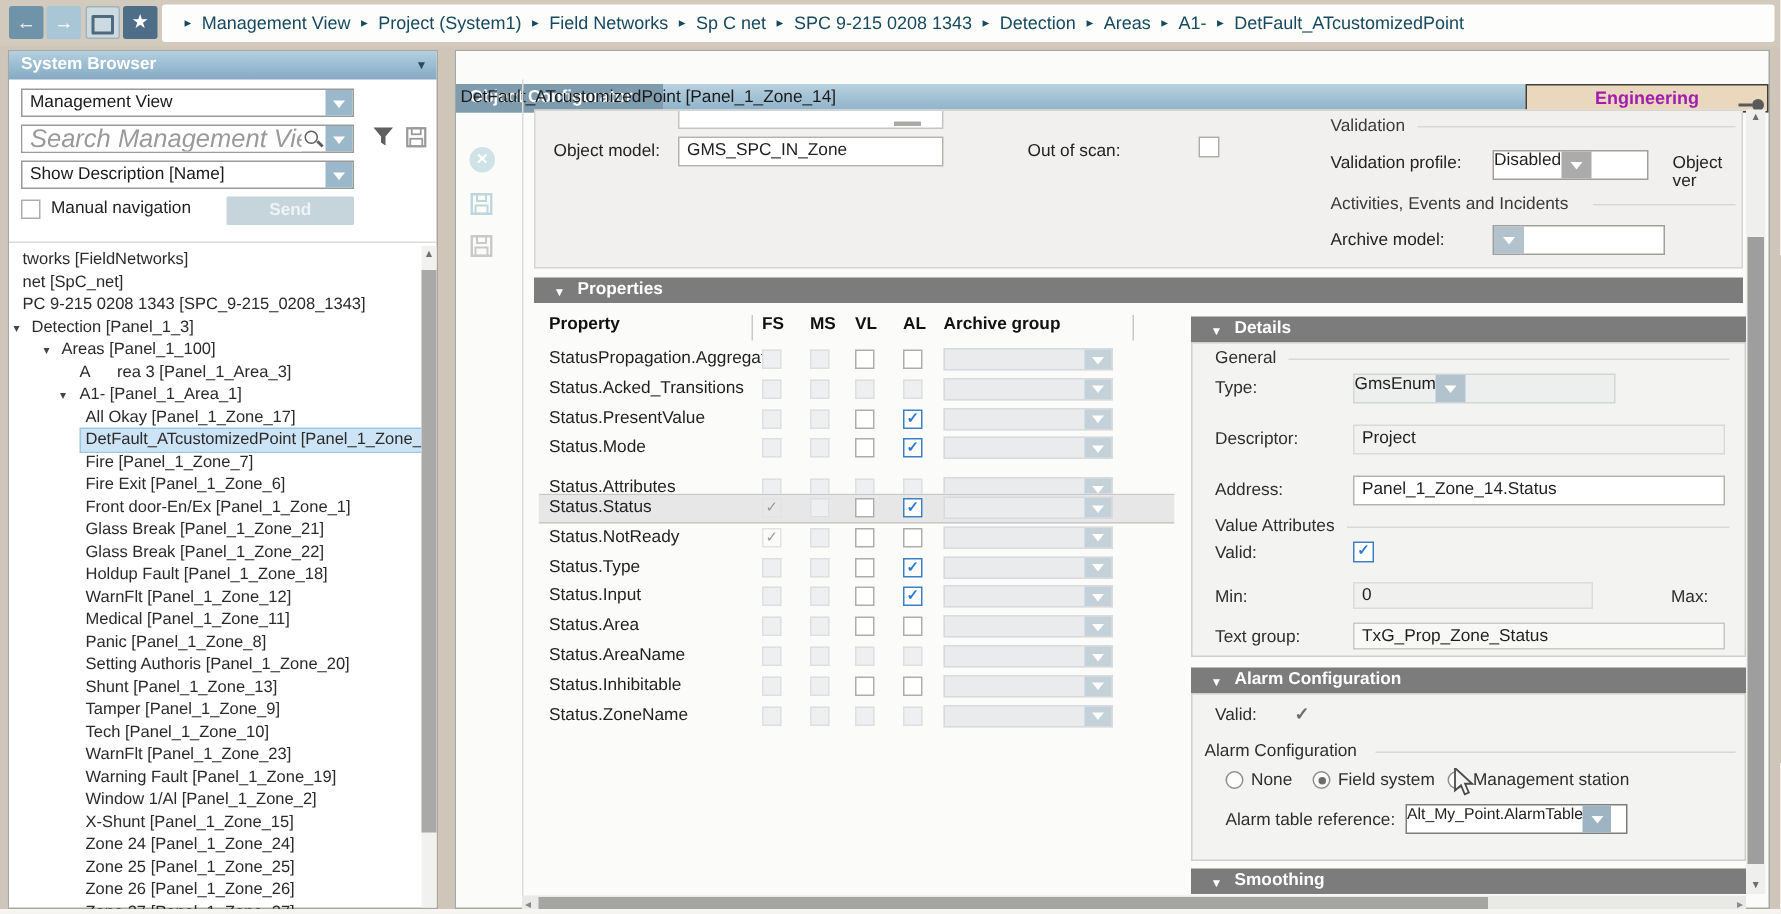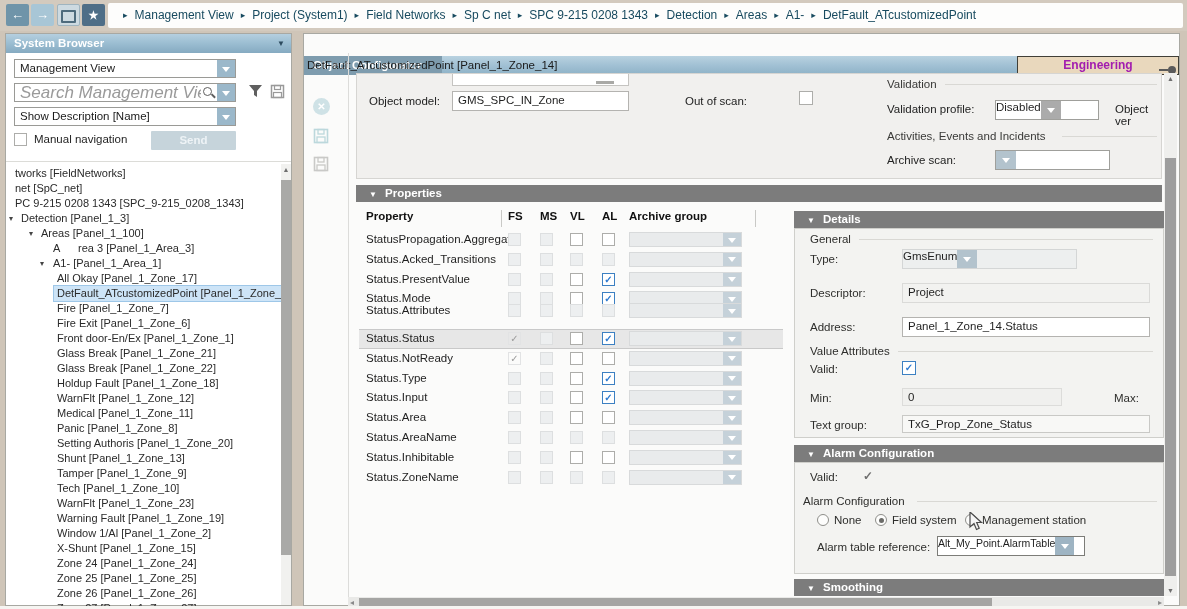--- a/index.html
+++ b/index.html
@@ -248,21 +248,21 @@
       <div class="gline" style="left:588px;top:10px;width:212px"></div>
       <span class="flabel" style="left:530px;top:29px">Validation profile:</span>
       <div class="combo-a" style="left:638px;top:26px;width:104px;height:20px">
         <span class="txt">Disabled</span>
         <span class="dd gray" style="width:20px"></span>
       </div>
       <span class="flabel" style="left:758px;top:29px">Object ver</span>
 
       <span class="flabel" style="left:530px;top:56px;color:#3a3a38">Activities, Events and Incidents</span>
       <div class="gline" style="left:705px;top:62px;width:95px"></div>
-      <span class="flabel" style="left:530px;top:80px">Archive scan:</span>
+      <span class="flabel" style="left:530px;top:80px">Archive model:</span>
       <div class="combo-a" style="left:638px;top:76px;width:115px;height:20px">
         <span class="txt"></span>
         <span class="dd pale" style="width:20px"></span>
       </div>
     </div>
 
     <div id="props-bar" class="abs secbar">
       <span class="tri">▼</span>
       <span class="cap">Properties</span>
     </div>
@@ -310,21 +310,21 @@
         <div class="prop-row" style="top: 59.4px;">
           <span class="prop-name">Status.Mode</span>
           <span class="cb off-dim" style="left: 149px; top: 3px;"></span>
           <span class="cb off-dim" style="left: 181px; top: 3px;"></span>
           <span class="cb off" style="left: 211px; top: 3px;"></span>
           <span class="cb on" style="left: 243px; top: 3px;"></span>
           <div class="row-combo">
             <span class="dd dim"></span>
           </div>
         </div>
-        <div class="prop-row" style="top: 71px;">
+        <div class="prop-row" style="top: 86px;">
           <span class="prop-name">Status.Attributes</span>
           <span class="cb off-dim" style="left: 149px; top: 3px;"></span>
           <span class="cb off-dim" style="left: 181px; top: 3px;"></span>
           <span class="cb off-dim" style="left: 211px; top: 3px;"></span>
           <span class="cb off-dim" style="left: 243px; top: 3px;"></span>
           <div class="row-combo">
             <span class="dd dim"></span>
           </div>
         </div>
         <div class="prop-row selected" style="top: 99px;">

